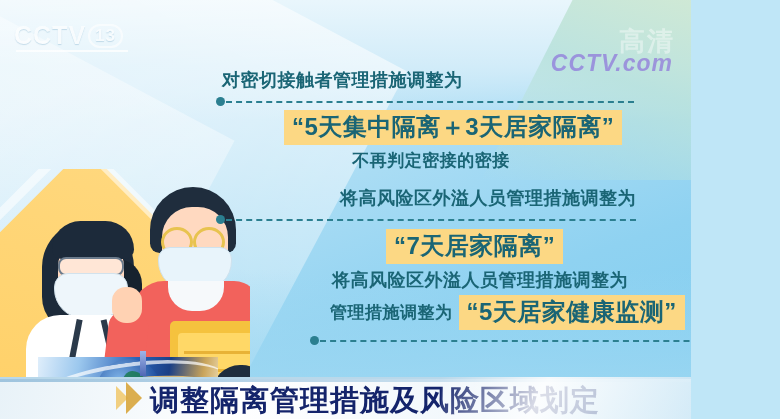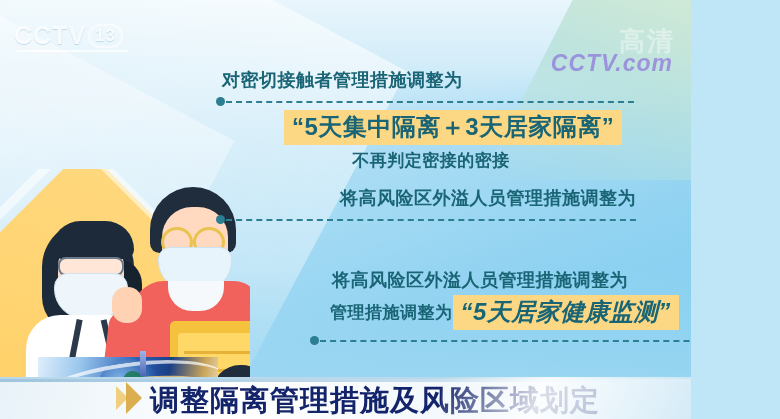--- a/index.html
+++ b/index.html
@@ -154,21 +154,21 @@
   #b2 .lead{text-align:right;}
   #b2 .dashrow{width:420px;margin-top:2px;}
   #b2 .dashline{width:410px;}
   #b2 .hlwrap{margin-top:4px;margin-left:170px;}
 
   
   #b3{left:310px;top:268px;}
   #b3 .lead{margin-left:22px;}
   #b3 .row3{margin-top:2px;margin-left:20px;white-space:nowrap;}
   #b3 .row3 .plain{display:inline-block;vertical-align:middle;}
-  #b3 .row3 .hl{vertical-align:middle;font-style:italic;}
+  #b3 .row3 .hl{vertical-align:middle;margin-left:6px;}
   #b3 .dashrow{width:430px;margin-top:4px;}
   #b3 .dashline{width:420px;}
 
   
   .subbar{
     position:absolute;left:146px;top:351px;width:404px;height:25px;
     background:linear-gradient(180deg,#2a3f86 0%,#1d2f6e 100%);
     border-top:1px solid #6f86c8;
     display:flex;align-items:center;
   }
@@ -292,20 +292,23 @@
     </div>
     <div class="line plain">不再判定密接的密接</div>
   </div>
 
   <div class="block" id="b2">
     <div class="line lead">将高风险区外溢人员管理措施调整为</div>
     <div class="dashrow">
       <div class="dot"></div>
       <div class="dashline"></div>
     </div>
+    <div class="hlwrap">
+      <span class="hl">“7天居家隔离”</span>
+    </div>
   </div>
 
   <div class="block" id="b3">
     <div class="line lead">将高风险区外溢人员管理措施调整为</div>
     <div class="row3">
       <span class="line plain">管理措施调整为</span><span class="hl">“5天居家健康监测”</span>
     </div>
     <div class="dashrow">
       <div class="dot"></div>
       <div class="dashline"></div>

